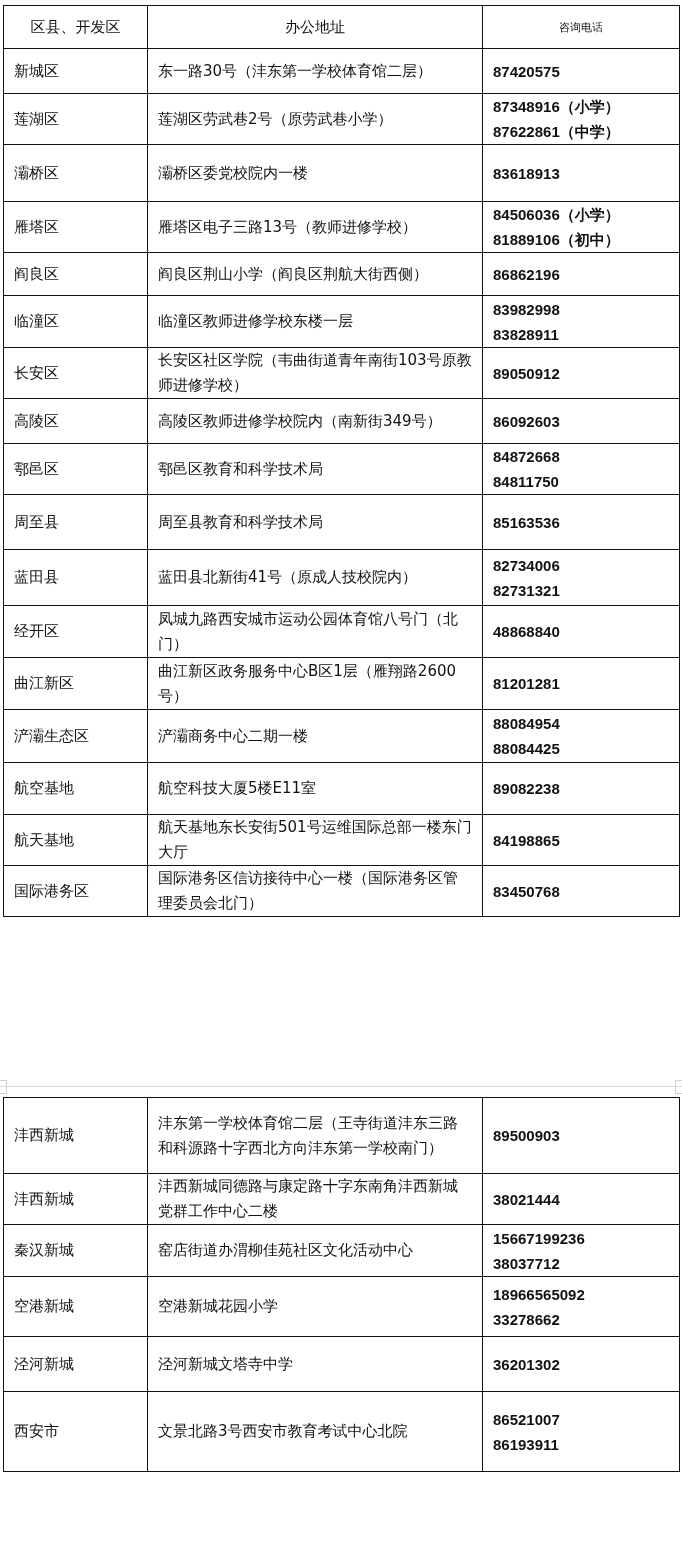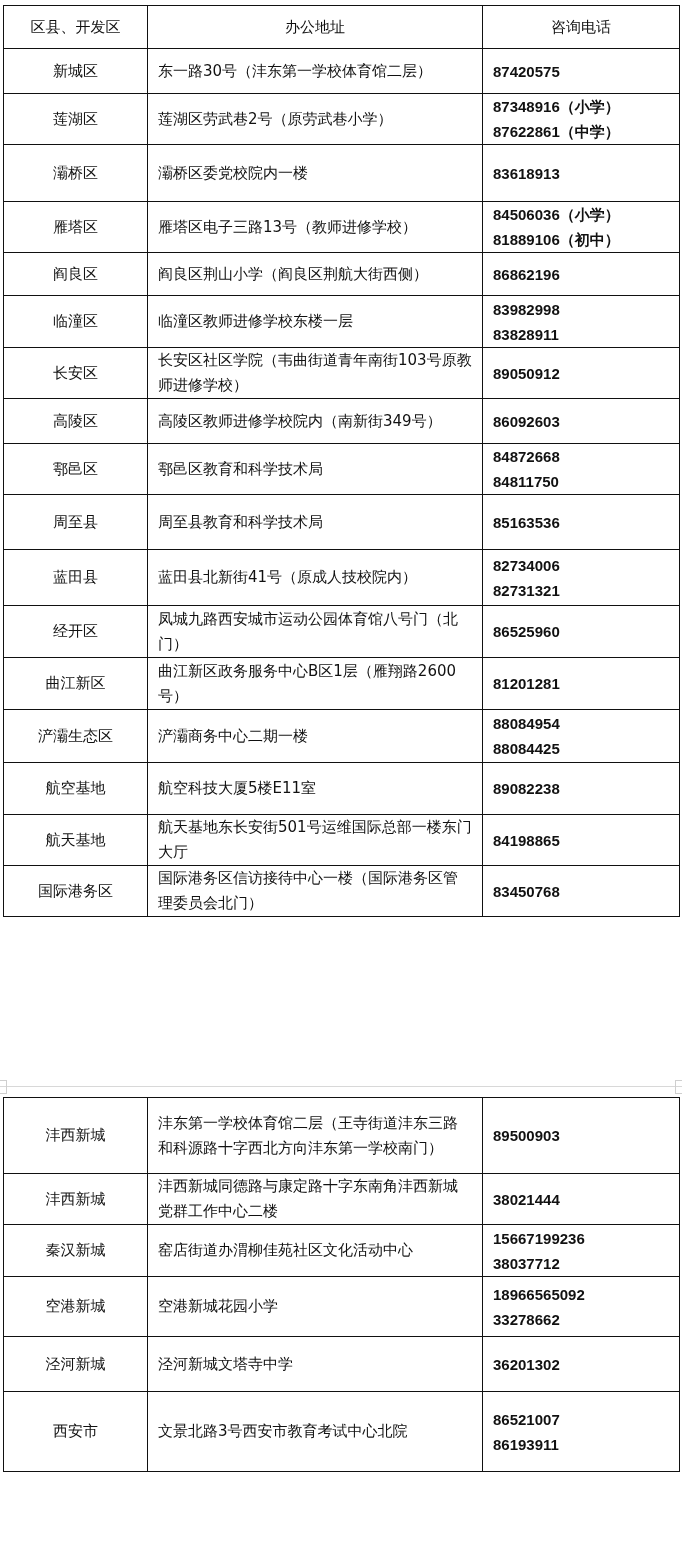--- a/index.html
+++ b/index.html
@@ -9,21 +9,21 @@
       color: #111111;
     }
     table.t {
       position: absolute; left: 3px; border-collapse: collapse;
       table-layout: fixed; width: 677px;
     }
     table.t td {
       border: 1.5px solid #111111; padding: 0 10px;
       font-size: 15px; line-height: 25px; vertical-align: middle;
     }
-    td.c1 { width: 123px; text-align: center; padding: 0 4px; }
+    td.c1 { width: 123px; text-align: left; padding: 0 4px; }
     td.c2 { width: 314px; }
     td.c3 { width: 176px; font-family: "Liberation Sans", sans-serif; font-weight: bold; font-size: 14.5px; }
     tr.hdr td { font-weight: normal; text-align: center; font-family: "DejaVu Sans", sans-serif; font-size: 15px; }
     .ph { display: block; }
     #t1 { top: 5px; }
     #t2 { top: 1097px; }
     .pagebreak {
       position: absolute; left: 0; top: 1086px; width: 682px; height: 0;
       border-top: 1px solid #d8d8d8;
     }
@@ -35,21 +35,21 @@
     .pb-mark-r { right: 0; border-right: none; }
   </style>
 </head>
 <body>
 
 <table class="t" id="t1">
   <tbody id="tb1">
     <tr class="hdr" style="height:43px">
       <td class="c1">区县、开发区</td>
       <td class="c2">办公地址</td>
-      <td class="c3" style="font-weight:normal;font-family:'DejaVu Sans',sans-serif;font-size:15px;">咨询电话</td>
+      <td class="c3" style="font-weight:normal;font-family:'DejaVu Sans',sans-serif;font-size:11px;">咨询电话</td>
     </tr>
   <tr style="height: 45px;">
         <td class="c1">新城区</td>
         <td class="c2">东一路30号（沣东第一学校体育馆二层）</td>
         <td class="c3">
           <span class="ph">87420575</span>
         </td>
       </tr>
       <tr style="height: 51px;">
         <td class="c1">莲湖区</td>
@@ -123,21 +123,21 @@
         <td class="c2">蓝田县北新街41号（原成人技校院内）</td>
         <td class="c3">
           <span class="ph">82734006</span>
           <span class="ph">82731321</span>
         </td>
       </tr>
       <tr style="height: 52px;">
         <td class="c1">经开区</td>
         <td class="c2">凤城九路西安城市运动公园体育馆八号门（北门）</td>
         <td class="c3">
-          <span class="ph">86525960</span>
+          <span class="ph">48868840</span>
         </td>
       </tr>
       <tr style="height: 52px;">
         <td class="c1">曲江新区</td>
         <td class="c2">曲江新区政务服务中心B区1层（雁翔路2600号）</td>
         <td class="c3">
           <span class="ph">81201281</span>
         </td>
       </tr>
       <tr style="height: 53px;">

